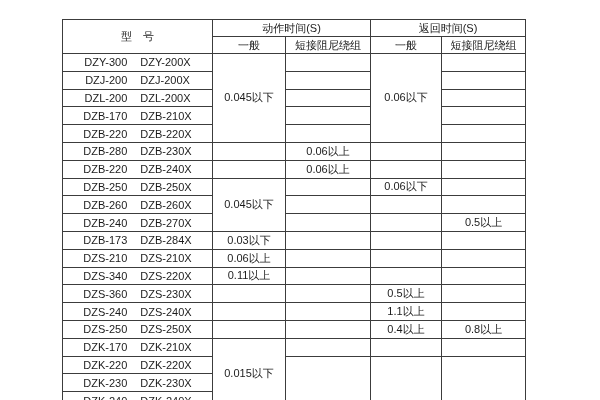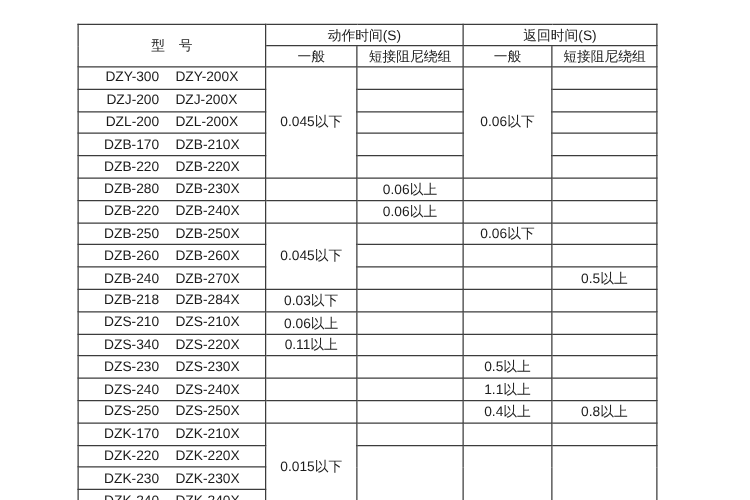--- a/index.html
+++ b/index.html
@@ -111,42 +111,42 @@
         <td></td>
         <td></td>
       </tr>
       <tr>
         <td class="mc"><span>DZB-240</span><span>DZB-270X</span></td>
         <td></td>
         <td></td>
         <td>0.5以上</td>
       </tr>
       <tr>
-        <td class="mc"><span>DZB-218</span><span>DZB-284X</span></td>
+        <td class="mc"><span>DZB-173</span><span>DZB-284X</span></td>
         <td>0.03以下</td>
         <td></td>
         <td></td>
         <td></td>
       </tr>
       <tr>
         <td class="mc"><span>DZS-210</span><span>DZS-210X</span></td>
         <td>0.06以上</td>
         <td></td>
         <td></td>
         <td></td>
       </tr>
       <tr>
         <td class="mc"><span>DZS-340</span><span>DZS-220X</span></td>
         <td>0.11以上</td>
         <td></td>
         <td></td>
         <td></td>
       </tr>
       <tr>
-        <td class="mc"><span>DZS-230</span><span>DZS-230X</span></td>
+        <td class="mc"><span>DZS-360</span><span>DZS-230X</span></td>
         <td></td>
         <td></td>
         <td>0.5以上</td>
         <td></td>
       </tr>
       <tr>
         <td class="mc"><span>DZS-240</span><span>DZS-240X</span></td>
         <td></td>
         <td></td>
         <td>1.1以上</td>

